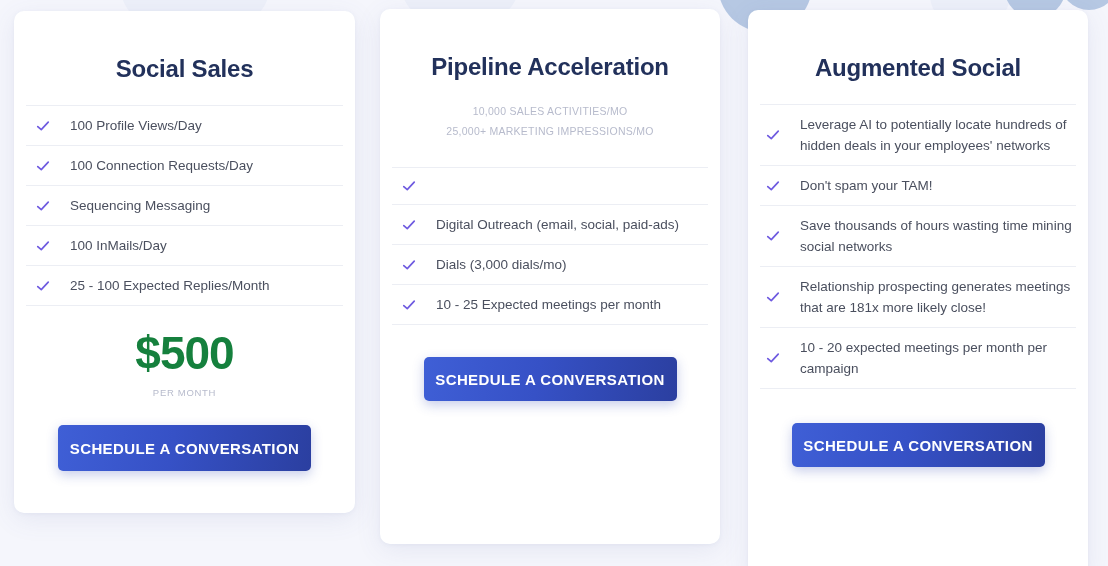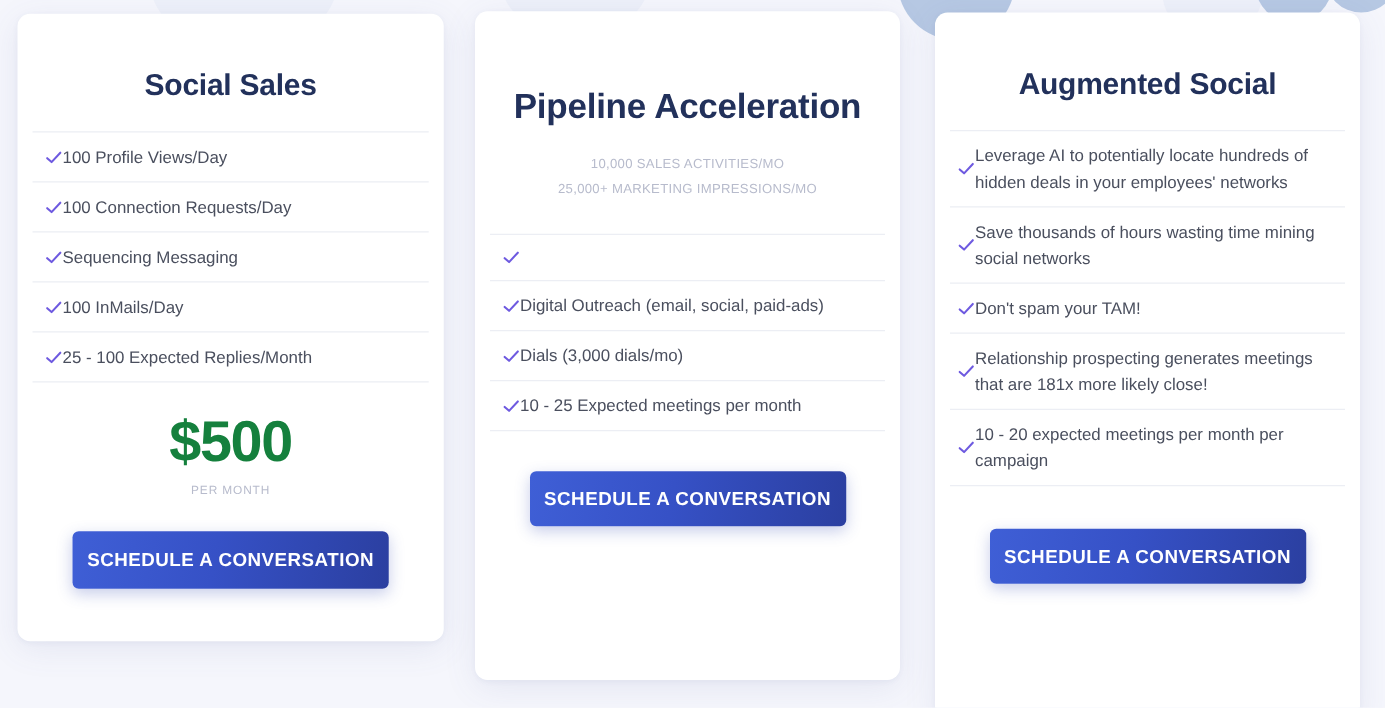--- a/index.html
+++ b/index.html
@@ -59,21 +59,21 @@
   .card-2 { left: 380px; top: 9px;  width: 340px; height: 535px; }
   .card-3 { left: 748px; top: 10px; width: 340px; height: 566px; }
 
   .card-title {
     text-align: center;
     color: #22315b;
     font-weight: bold;
     letter-spacing: -0.2px;
   }
   .card-1 .card-title { font-size: 24px; margin-top: 44px; }
-  .card-2 .card-title { font-size: 28px; margin-top: 60px; }
+  .card-2 .card-title { font-size: 24px; margin-top: 44px; }
   .card-3 .card-title { font-size: 24px; margin-top: 44px; }
 
   .sub-list {
     margin-top: 20px;
     text-align: center;
   }
   .sub-line {
     color: #b7bbcc;
     font-size: 10.5px;
     letter-spacing: 0.25px;
@@ -85,21 +85,21 @@
   .features {
     list-style: none;
     margin-top: 22px;
   }
   .card-2 .features { margin-top: 26px; }
   .card-3 .features { margin-top: 22px; }
 
   .feature {
     display: flex;
     align-items: center;
-    gap: 0;
+    gap: 20px;
     border-top: 1px solid #eceef4;
     padding: 9px 2px 9px 10px;
     min-height: 37px;
   }
   .feature:last-child { border-bottom: 1px solid #eceef4; }
 
   .check {
     flex: 0 0 auto;
     width: 14px;
     height: 14px;
@@ -287,29 +287,29 @@
             </svg>
         </span>
         <span class="feature-text">Leverage AI to potentially locate hundreds of hidden deals in your employees' networks</span>
       </li>
       <li class="feature">
         <span class="check">
           <svg viewBox="0 0 16 16" fill="none">
               <path d="M2 8.6 L6 12.2 L14 3.6" stroke="currentColor" stroke-width="1.9" stroke-linecap="round" stroke-linejoin="round"></path>
             </svg>
         </span>
+        <span class="feature-text">Don't spam your TAM!</span>
+      </li>
+      <li class="feature">
+        <span class="check">
+          <svg viewBox="0 0 16 16" fill="none">
+              <path d="M2 8.6 L6 12.2 L14 3.6" stroke="currentColor" stroke-width="1.9" stroke-linecap="round" stroke-linejoin="round"></path>
+            </svg>
+        </span>
         <span class="feature-text">Save thousands of hours wasting time mining social networks</span>
-      </li>
-      <li class="feature">
-        <span class="check">
-          <svg viewBox="0 0 16 16" fill="none">
-              <path d="M2 8.6 L6 12.2 L14 3.6" stroke="currentColor" stroke-width="1.9" stroke-linecap="round" stroke-linejoin="round"></path>
-            </svg>
-        </span>
-        <span class="feature-text">Don't spam your TAM!</span>
       </li>
       <li class="feature">
         <span class="check">
           <svg viewBox="0 0 16 16" fill="none">
               <path d="M2 8.6 L6 12.2 L14 3.6" stroke="currentColor" stroke-width="1.9" stroke-linecap="round" stroke-linejoin="round"></path>
             </svg>
         </span>
         <span class="feature-text">Relationship prospecting generates meetings that are 181x more likely close!</span>
       </li>
       <li class="feature">

